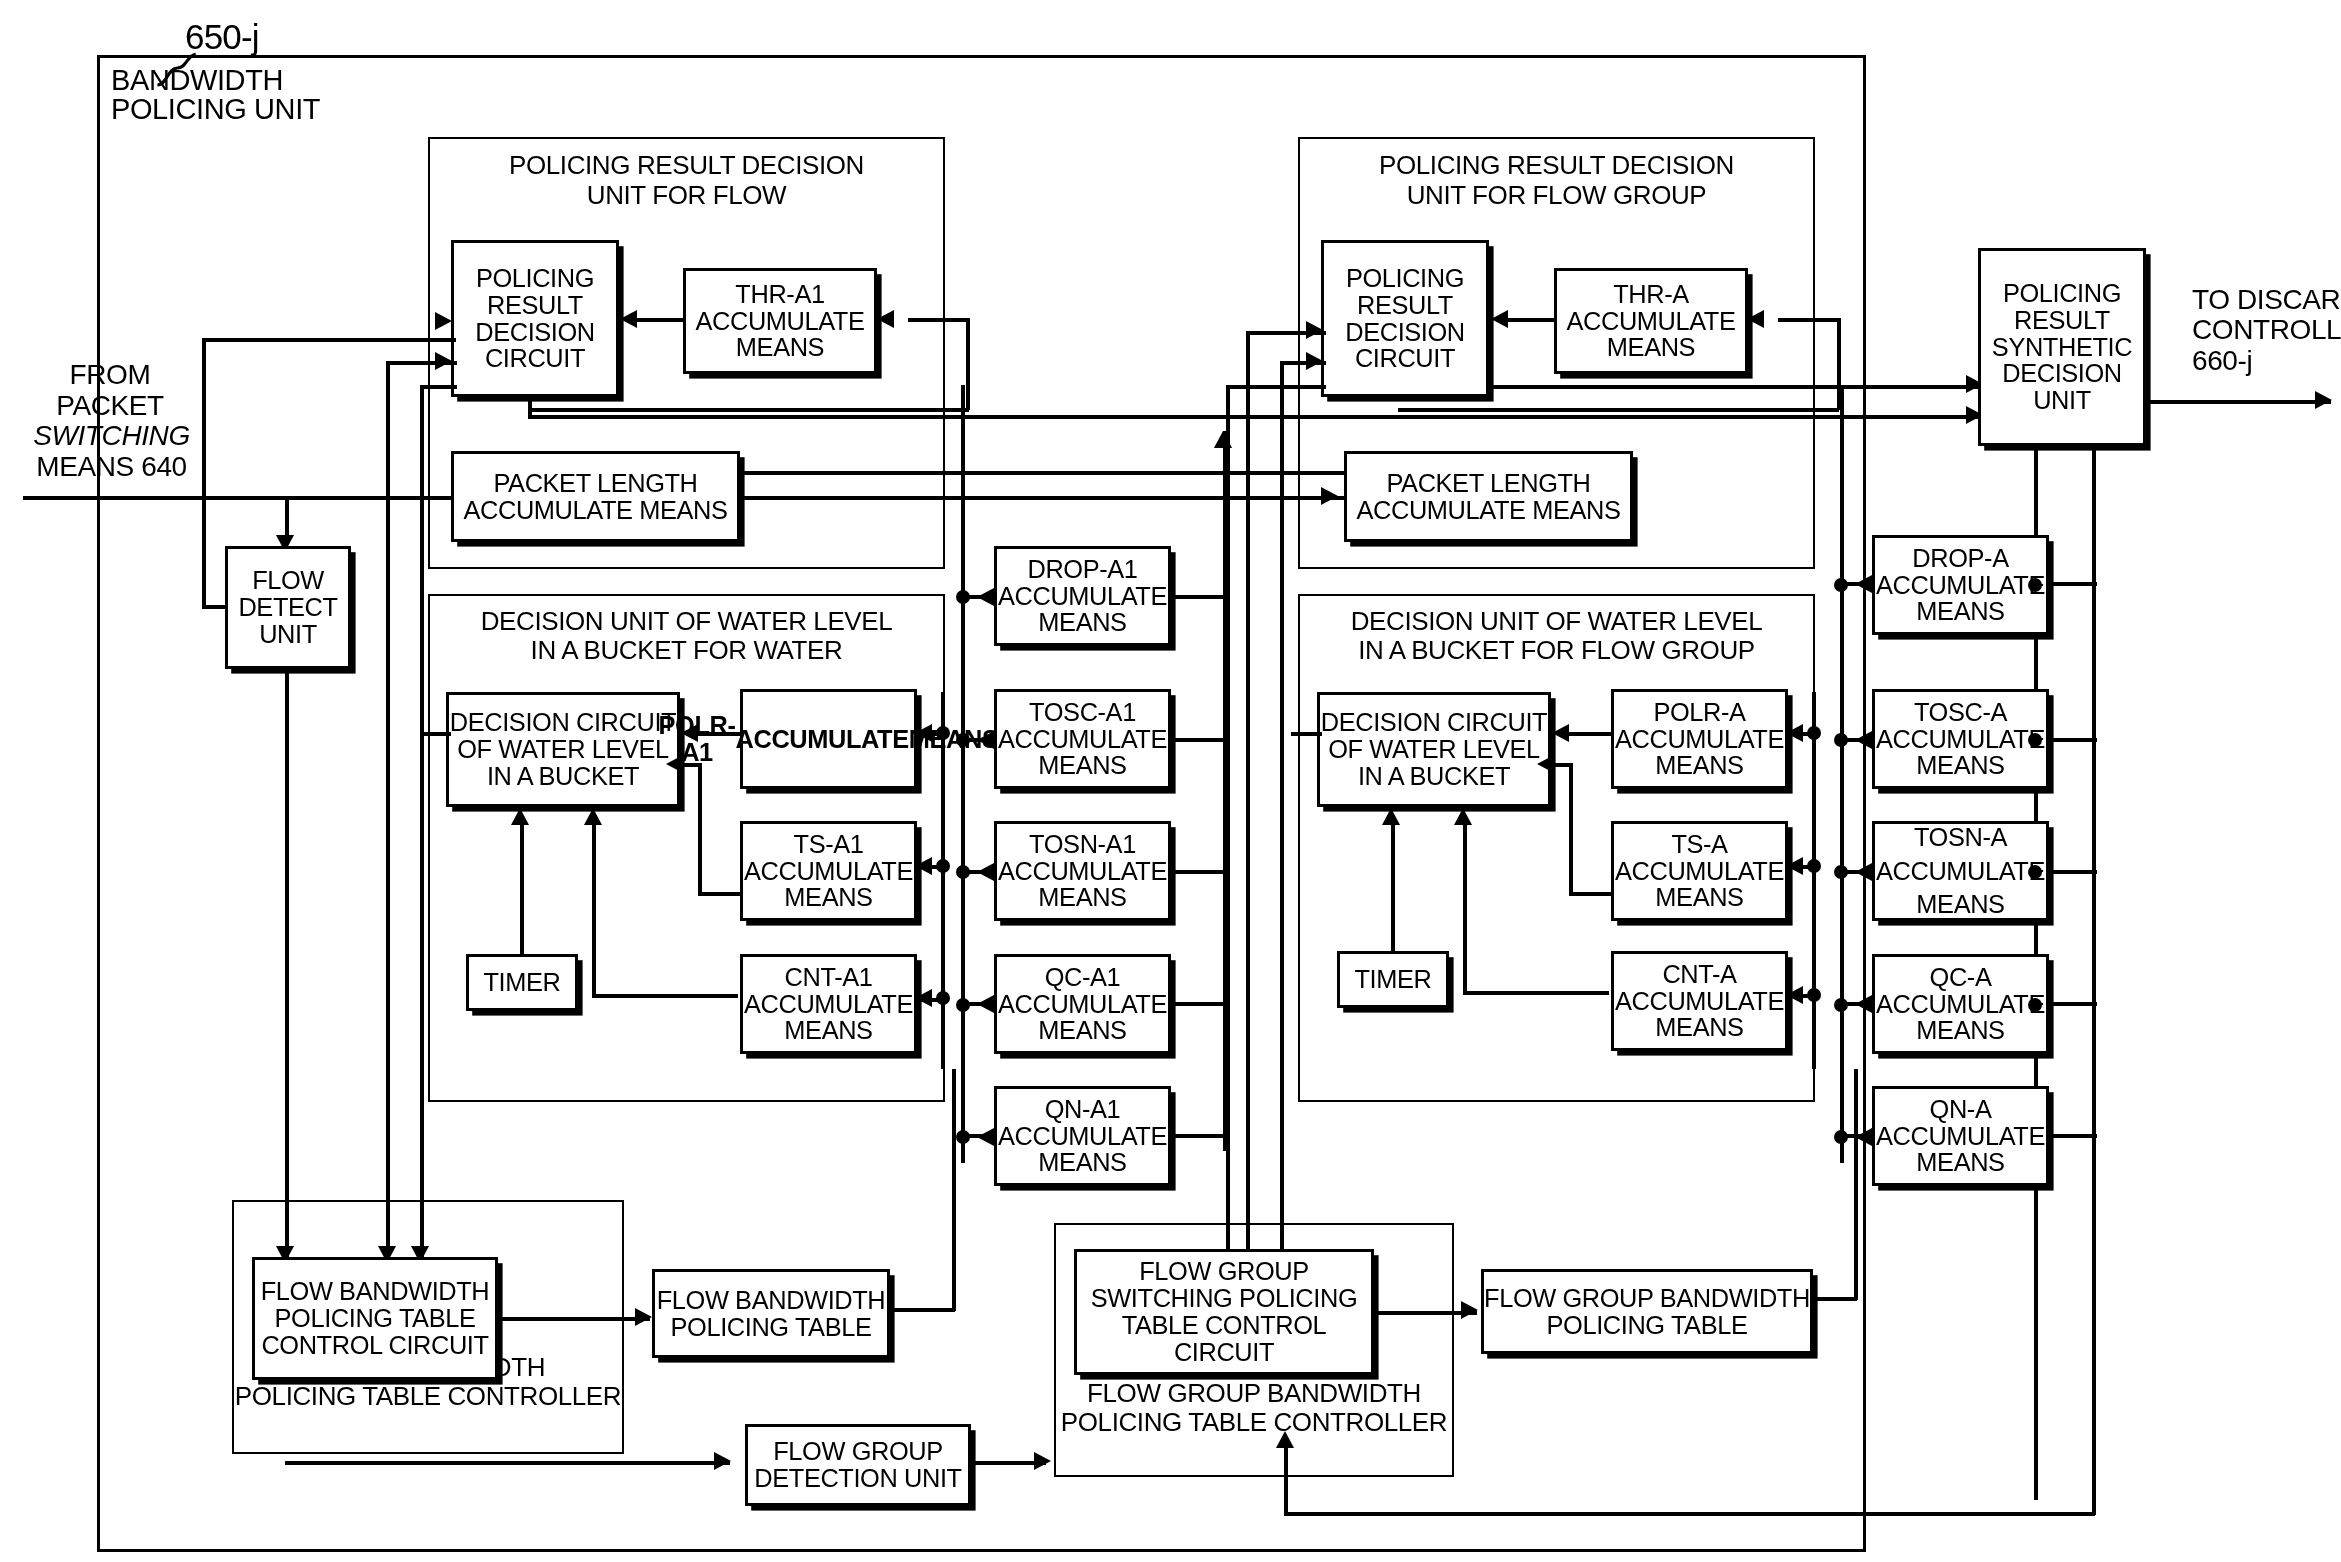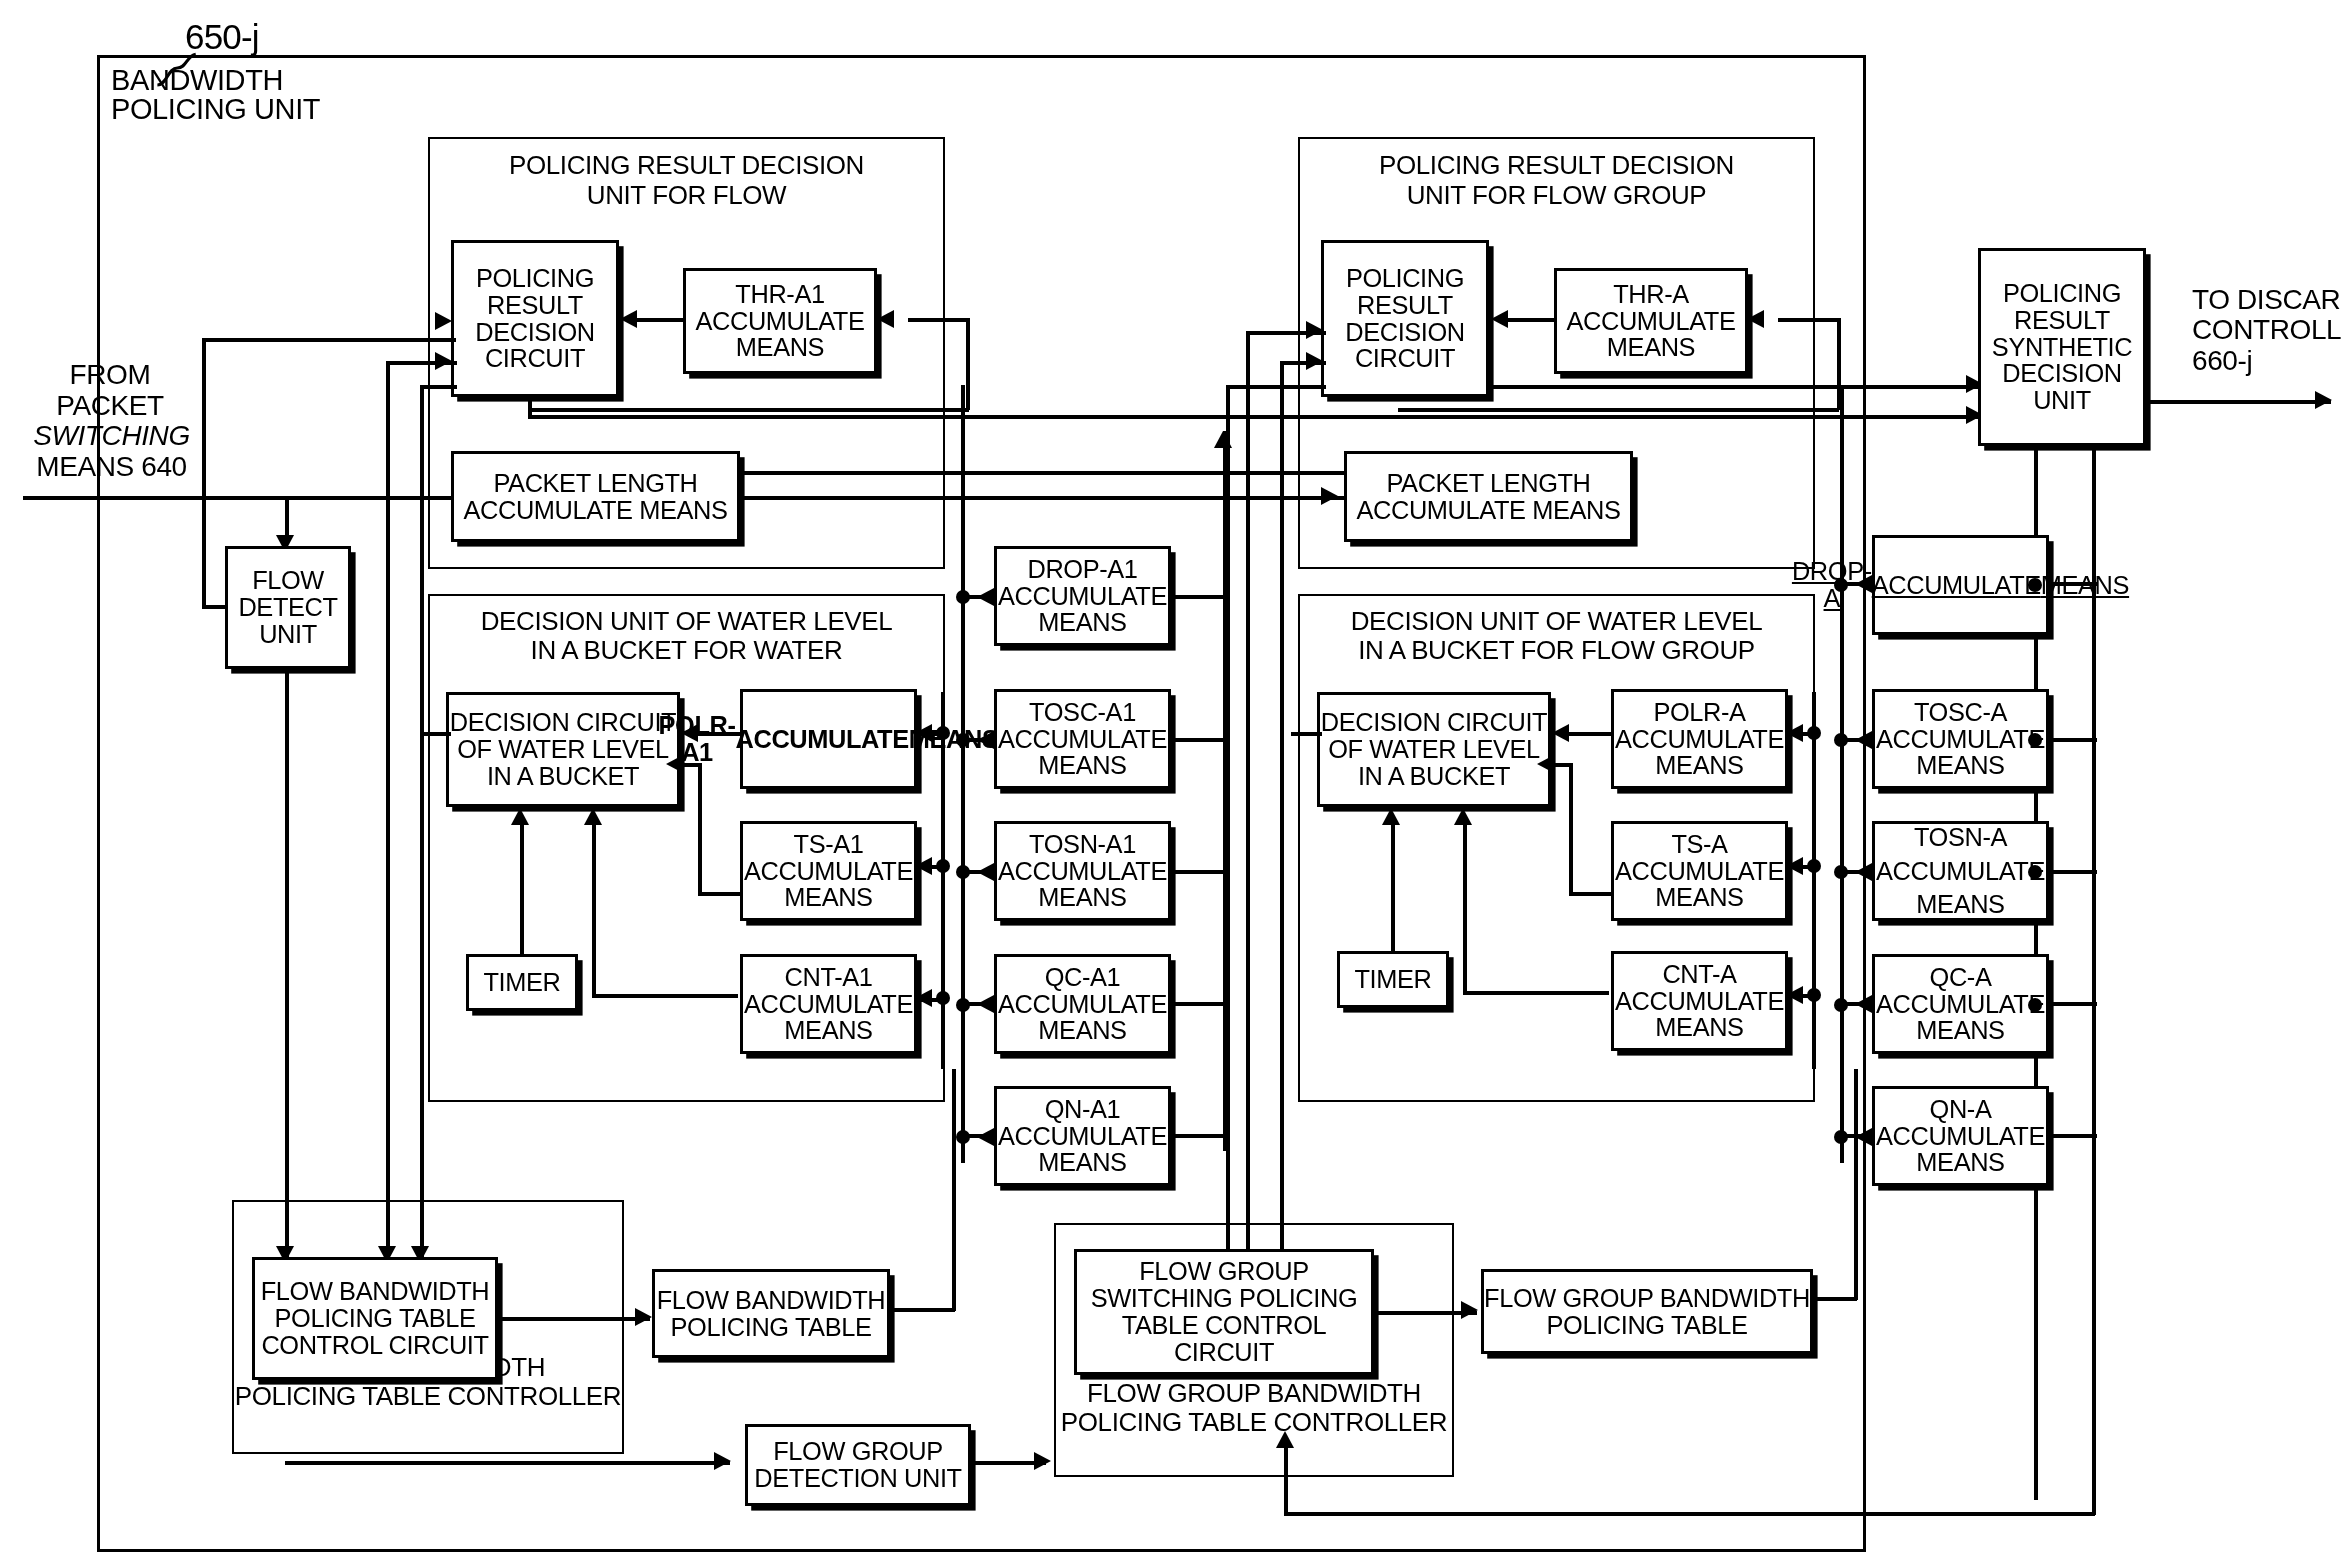--- a/index.html
+++ b/index.html
@@ -401,21 +401,21 @@
     <span>TS-A</span>
     <span>ACCUMULATE</span>
     <span>MEANS</span>
   </div>
   <div class="box t33" style="left:1611px;top:951px;width:177px;height:100px;flex-direction:column;">
     <span>CNT-A</span>
     <span>ACCUMULATE</span>
     <span>MEANS</span>
   </div>
 
-  <div class="box t33" style="left:1872px;top:535px;width:177px;height:100px;flex-direction:row;text-decoration:underline;">
+  <div class="box t33" style="left:1872px;top:535px;width:177px;height:100px;flex-direction:column;">
     <span>DROP-A</span>
     <span>ACCUMULATE</span>
     <span>MEANS</span>
   </div>
   <div class="box t33" style="left:1872px;top:689px;width:177px;height:100px;flex-direction:column;">
     <span>TOSC-A</span>
     <span>ACCUMULATE</span>
     <span>MEANS</span>
   </div>
   <div class="box t33" style="left:1872px;top:821px;width:177px;height:100px;flex-direction:column;justify-content:space-between;">

